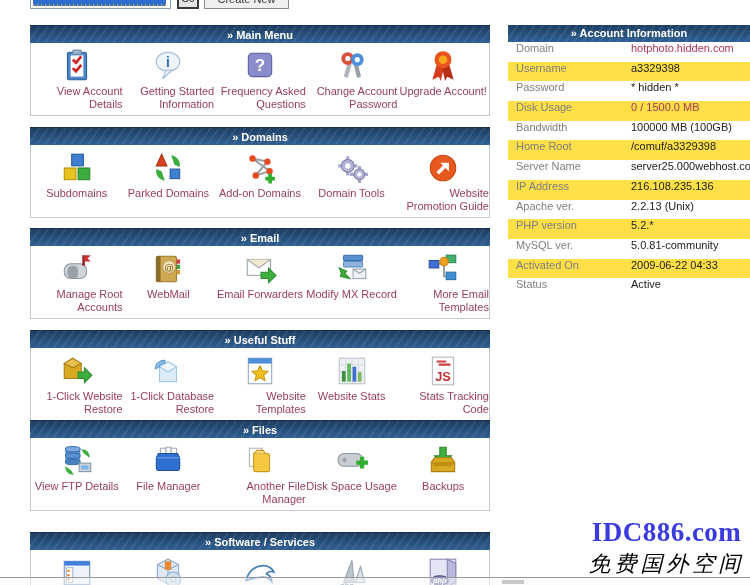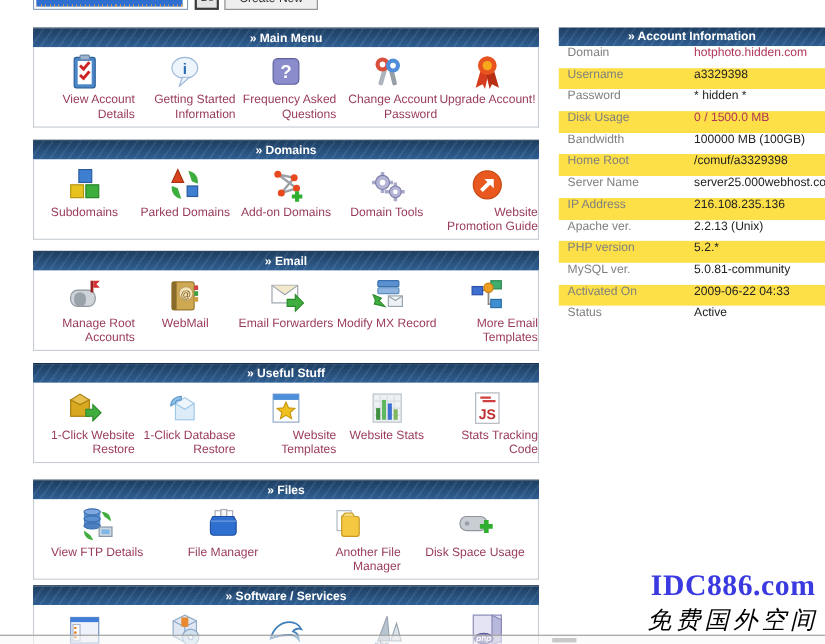--- a/index.html
+++ b/index.html
@@ -15,21 +15,21 @@
     background-image:repeating-linear-gradient(90deg,rgba(232,163,63,.9) 0 1px,transparent 1px 4px);
     background-size:100% 2px;background-position:0 100%;background-repeat:no-repeat,repeat;}
   .tb-go{position:absolute;left:177px;top:-11px;width:22px;height:20px;
     background:#e4e4e4;border:2px solid #3a3a3a;box-sizing:border-box;
     font-size:10px;text-align:center;line-height:15px;color:#222;}
   .tb-create{position:absolute;left:204px;top:-11px;width:85px;height:20px;
     background:#efefef;border:1px solid #8a8a8a;box-sizing:border-box;
     font-size:11px;text-align:center;line-height:18px;color:#333;}
   
   .sec{position:absolute;left:30px;width:460px;}
-  #sec0{top:25px}#sec1{top:127px}#sec2{top:228px}#sec3{top:330px}#sec4{top:436px}#sec5{top:532px}
+  #sec0{top:25px}#sec1{top:127px}#sec2{top:228px}#sec3{top:330px}#sec4{top:420px}#sec5{top:532px}
   .sec-h{height:18px;color:#fff;font-weight:bold;font-size:11px;text-align:center;line-height:18px;
     background:
       repeating-linear-gradient(125deg,rgba(255,255,255,.07) 0 2px,transparent 2px 7px),
       linear-gradient(#1d3e62,#2f5f93);
     border-top:1px solid #16314e;box-sizing:border-box;}
   .sec-b{height:72px;background:#fff;border:1px solid #c6ccd2;border-top:none;
     display:flex;box-sizing:content-box;}
   .it{flex:1;display:flex;flex-direction:column;align-items:center;padding-top:4px;cursor:pointer;min-width:0;}
   .it-ic{height:38px;display:flex;align-items:center;justify-content:center;}
   .it-ic svg{width:34px;height:34px;}
@@ -357,20 +357,30 @@
     <div class="it">
       <span class="it-ic">
           <svg viewBox="0 0 32 32">
             <rect x="3" y="9" width="23" height="12" rx="5.5" fill="#c9ced4" stroke="#8e959c"></rect>
             <circle cx="9" cy="15" r="2" fill="#9aa1a8"></circle>
             <path d="M20 17.5h11M25.5 12v11" stroke="#2fae2f" stroke-width="4"></path>
           </svg>
         </span>
       <span class="it-lb">Disk Space Usage</span>
     </div>
+    <div class="it">
+      <span class="it-ic">
+          <svg viewBox="0 0 32 32">
+            <path d="M13 3h6v8h5l-8 8-8-8h5z" fill="#3fae3f" stroke="#2a8a2a"></path>
+            <path d="M5 17l3-4h16l3 4v9H5z" fill="#d8a820" stroke="#a87f10"></path>
+            <path d="M5 17h22l-3 4H8z" fill="#c09010"></path>
+          </svg>
+        </span>
+      <span class="it-lb">Backups</span>
+    </div>
   </div>
 </div>
 
 <div class="sec" id="sec5">
   <div class="sec-h">» Software / Services</div>
   <div class="sec-b">
     <div class="it">
       <span class="it-ic">
           <svg viewBox="0 0 32 32">
             <rect x="4" y="5" width="24" height="22" fill="#eef2fa" stroke="#6f8fc0"></rect>

